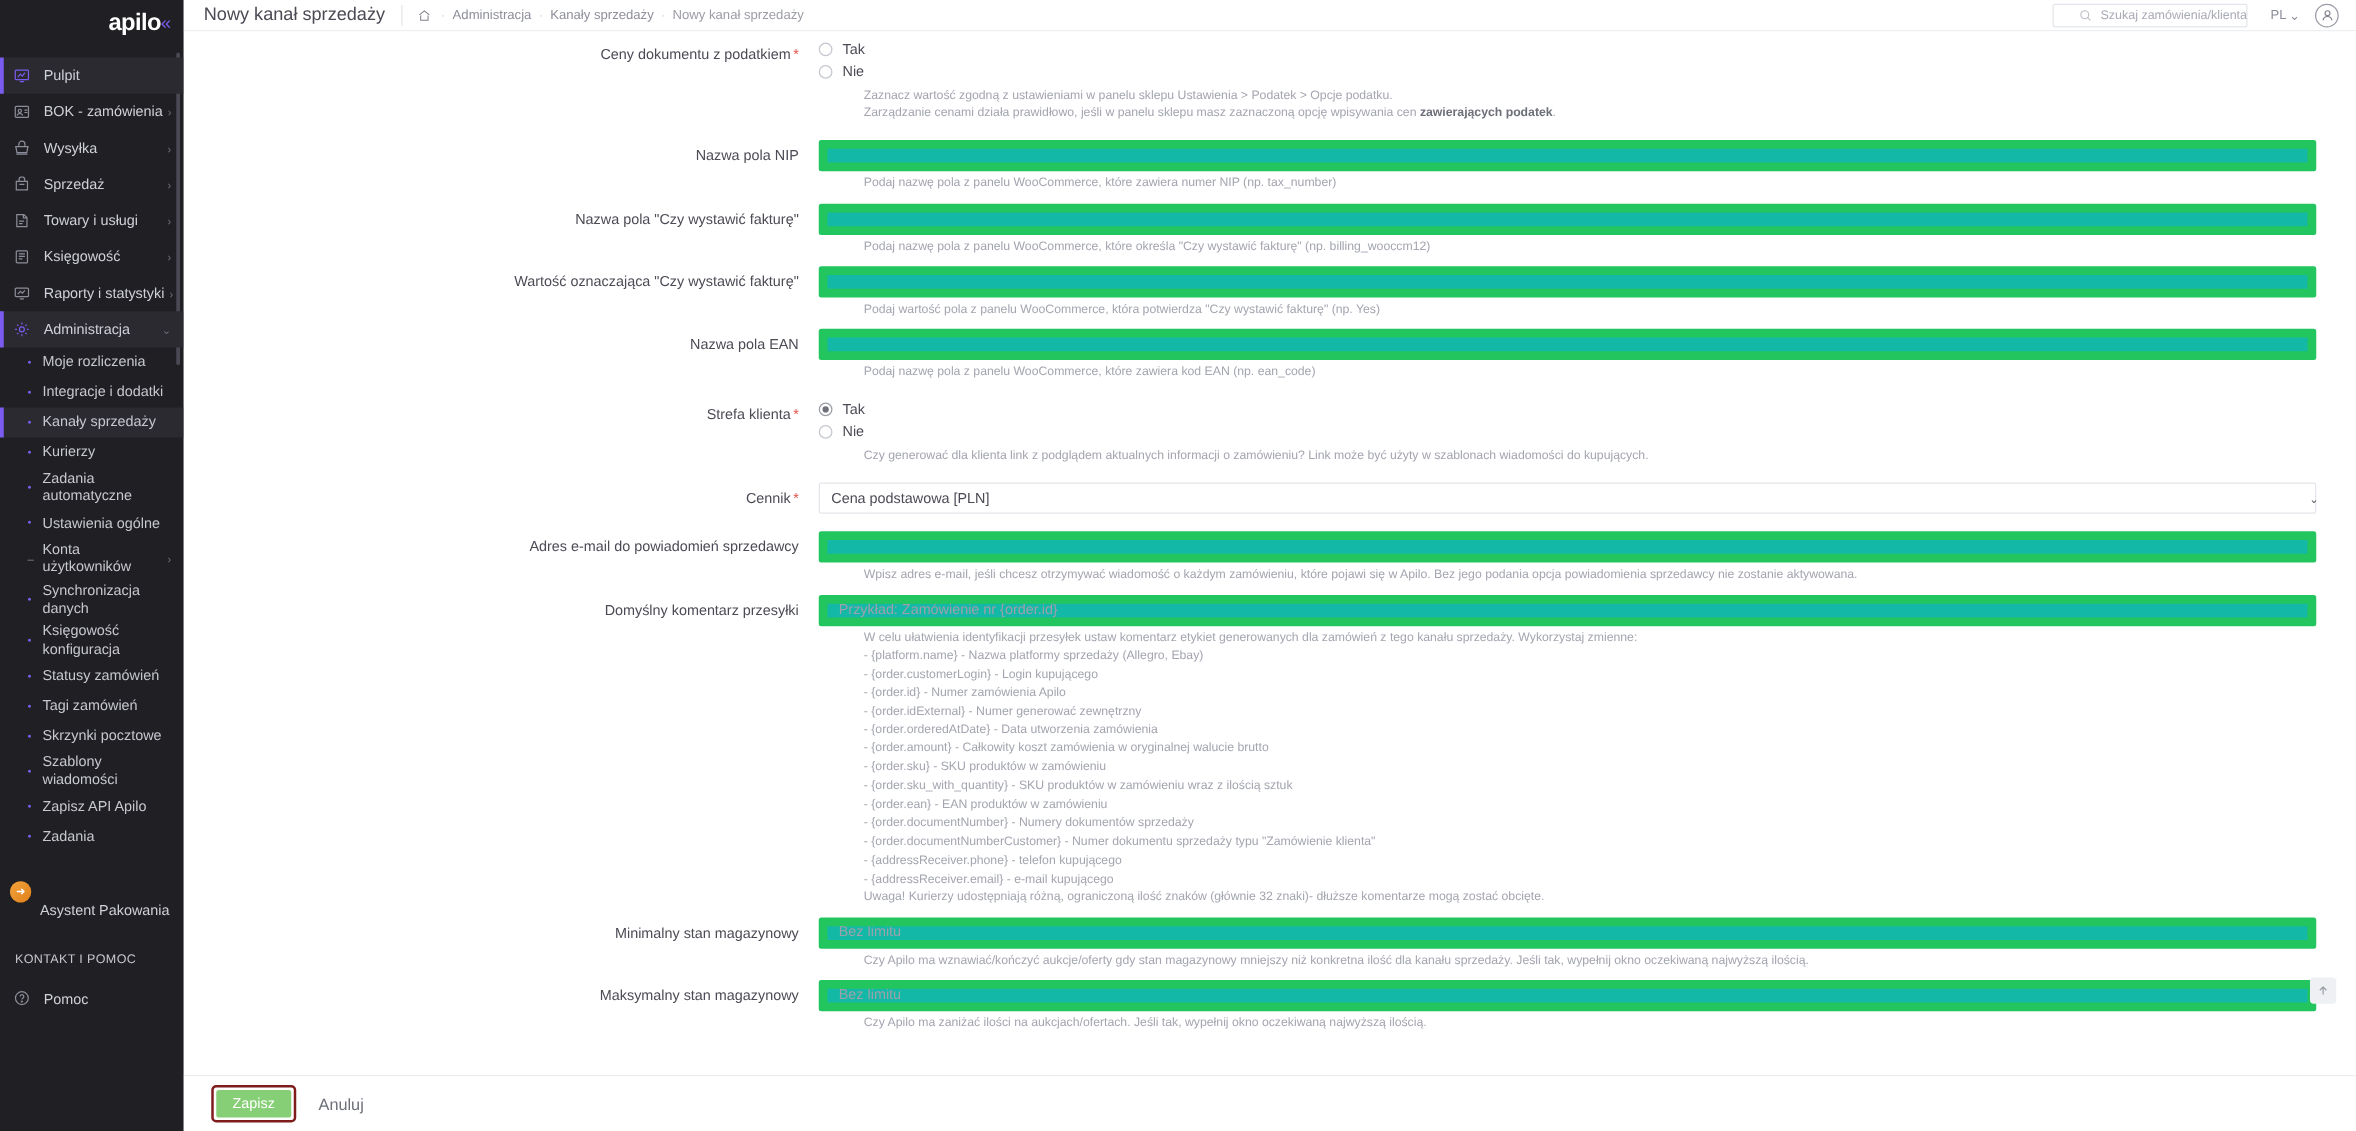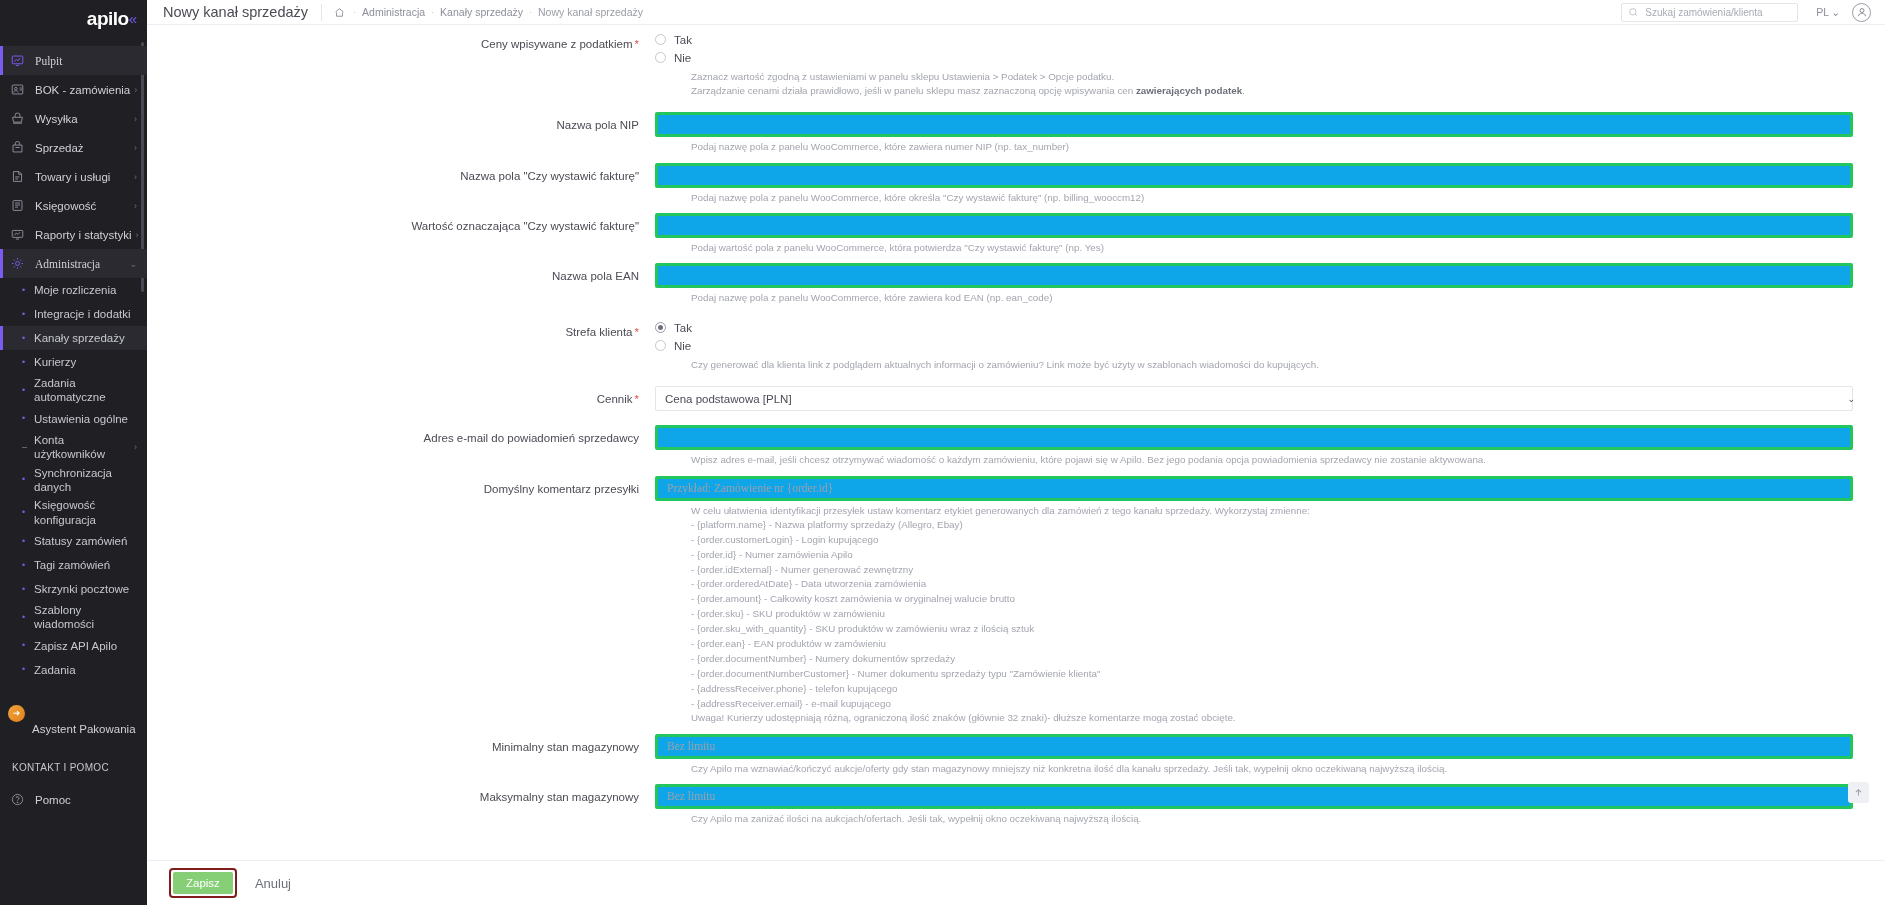--- a/index.html
+++ b/index.html
@@ -67,21 +67,20 @@
     flex: 0 0 20px;
     display: flex;
     align-items: center;
     justify-content: flex-start;
     color: #8b8d99;
   }
   .sb-item .sb-label { flex: 1; padding-left: 4px; white-space: nowrap; }
   .sb-item .sb-arrow { color: #6f707c; font-size: 9px; padding-left: 4px; }
   .sb-item.active {
     background: #2b2a30;
-    font-family: Liberation Serif, serif;
   }
   .sb-item.active::before {
     content: "";
     position: absolute;
     left: 0; top: 0; bottom: 0;
     width: 2.5px;
     background: #7b5cf0;
   }
   .sb-item.active .sb-ico { color: #7b5cf0; }
 
@@ -173,25 +172,25 @@
   .tb-divider {
     width: 1px; height: 17px; background: #e3e5ea; margin-right: 12px;
   }
   .crumbs { display: flex; align-items: center; font-size: 10.5px; color: #8d8f9a; }
   .crumbs .home { color:#6f707c; display:flex; align-items:center; margin-right:2px; }
   .crumb-sep { color:#c6c8d0; padding: 0 6px; font-size: 9px; }
   .crumb { white-space: nowrap; cursor: pointer; }
   .crumb.last { color:#9b9da6; }
   .tb-right { margin-left: auto; display:flex; align-items:center; }
   .search-box {
-    width: 177px; height: 19px;
+    width: 156px; height: 19px;
     border: 1px solid #e3e5ea;
     border-radius: 2px;
     display: flex; 
-    padding: 0 6px;
+    padding: 0 20px;
     background: #fff;
   }
   .search-box .s-ico { color:#bdbfc8; display:flex; align-items:center; }
   .search-box input {
     border: none; outline: none;
     font-size: 10px; color:#4b4b55;
     font-family: "Liberation Sans", sans-serif;
     flex: 1; padding-left: 6px; background: transparent;
   }
   .search-box input::placeholder { color:#a9abb5; }
@@ -229,28 +228,28 @@
     font-size: 11.5px;
     color: #4b4b55;
     padding-top: 6px;
     line-height: 1.3;
   }
   .req { color: #e0564e; padding-left: 2px; }
   .fld { flex: 1; padding-right: 10px; min-width: 0; }
   .inp {
     width: 100%;
     height: 25px;
-    border: 3px solid #22c55e;
+    border: 7px solid #22c55e;
     border-radius: 2px;
-    background: #0ea5e9;
+    background: #14b8a6;
     font-size: 11.5px;
     color: #4b4b55;
     padding: 0 9px;
     outline: none;
-    font-family: Liberation Serif, serif;
+    font-family: Liberation Sans, sans-serif;
   }
   .inp::placeholder { color: #9ea0aa; }
   .sel {
     width: 100%;
     height: 25px;
     border: 1px solid #e3e5ea;
     border-radius: 2px;
     background: #fff;
     font-size: 11.5px;
     color: #4b4b55;
@@ -567,21 +566,21 @@
           </svg>
       </div>
     </div>
   </header>
 
   <div class="content">
     <div class="card">
 
       <div class="row" style="padding-top:6px">
         <div class="lbl">
-          <span>Ceny wpisywane z podatkiem</span><span class="req">*</span>
+          <span>Ceny dokumentu z podatkiem</span><span class="req">*</span>
         </div>
         <div class="fld">
           <div class="radio-line">
             <span class="radio"></span>
             <span class="rlbl">Tak</span>
           </div>
           <div class="radio-line">
             <span class="radio"></span>
             <span class="rlbl">Nie</span>
           </div>

